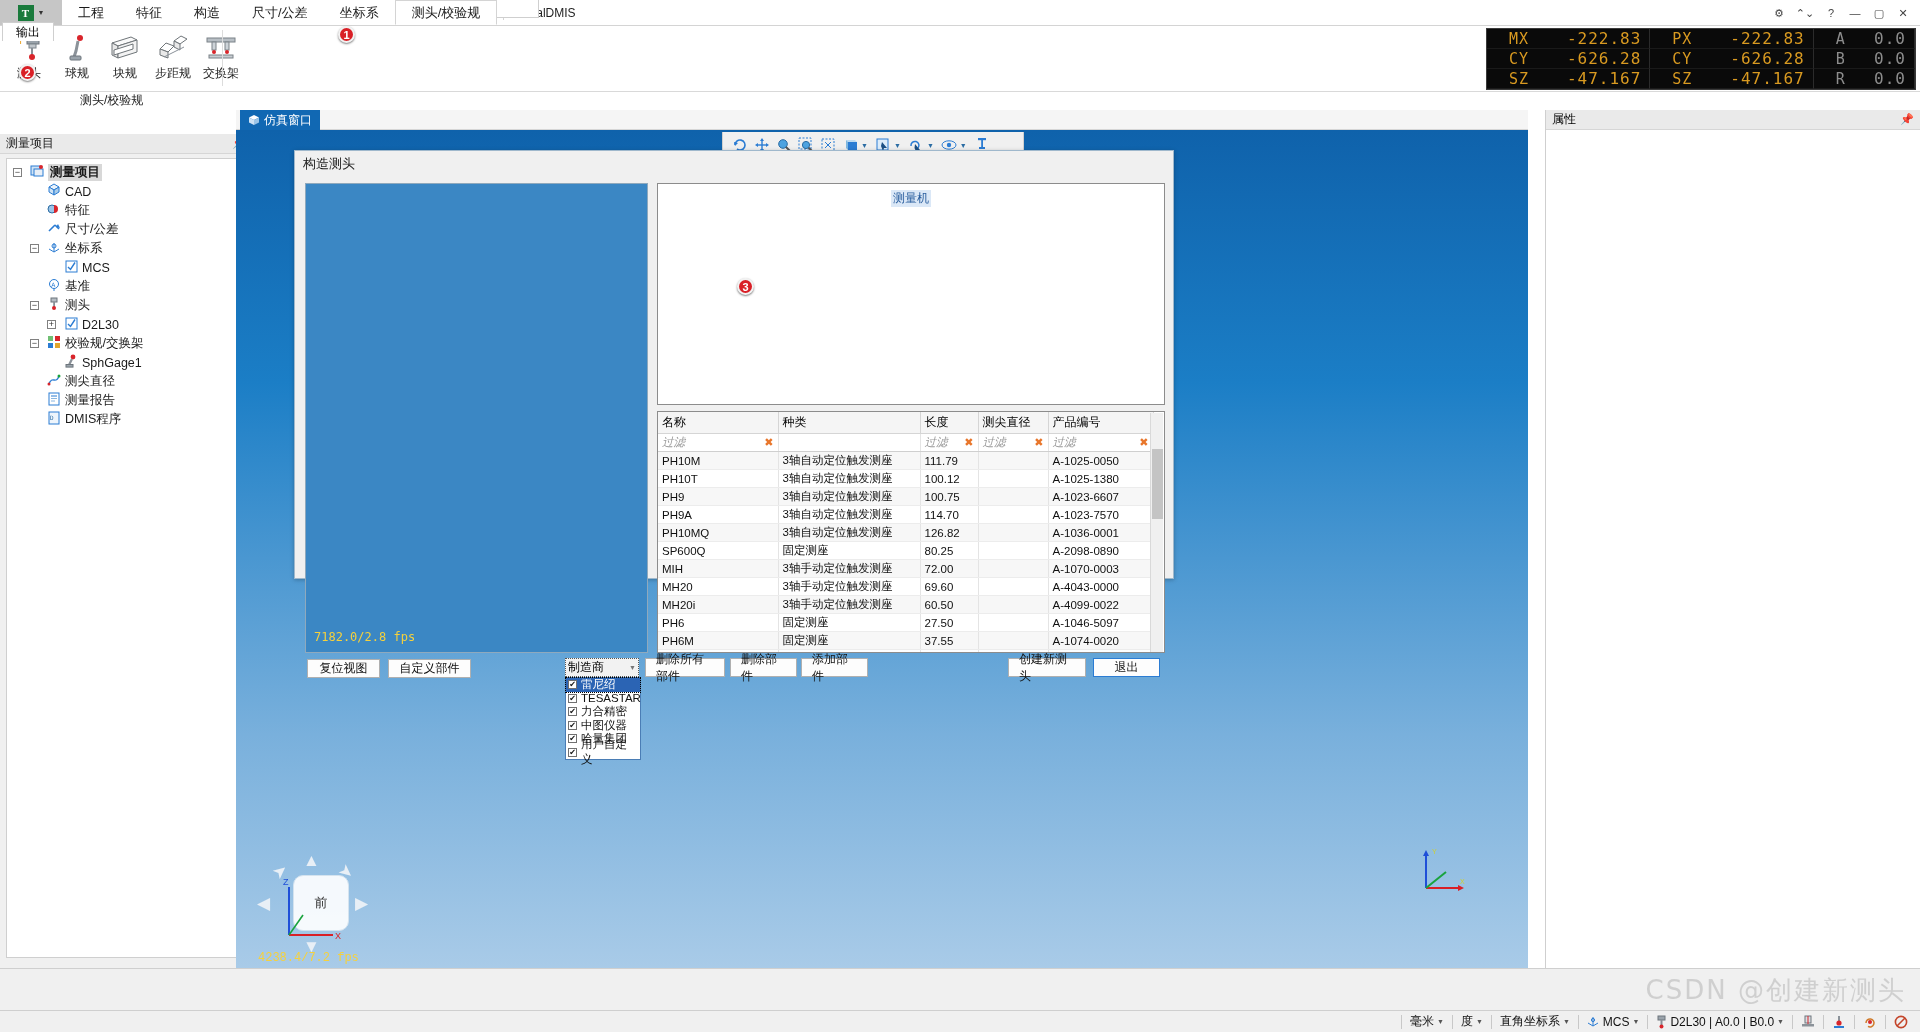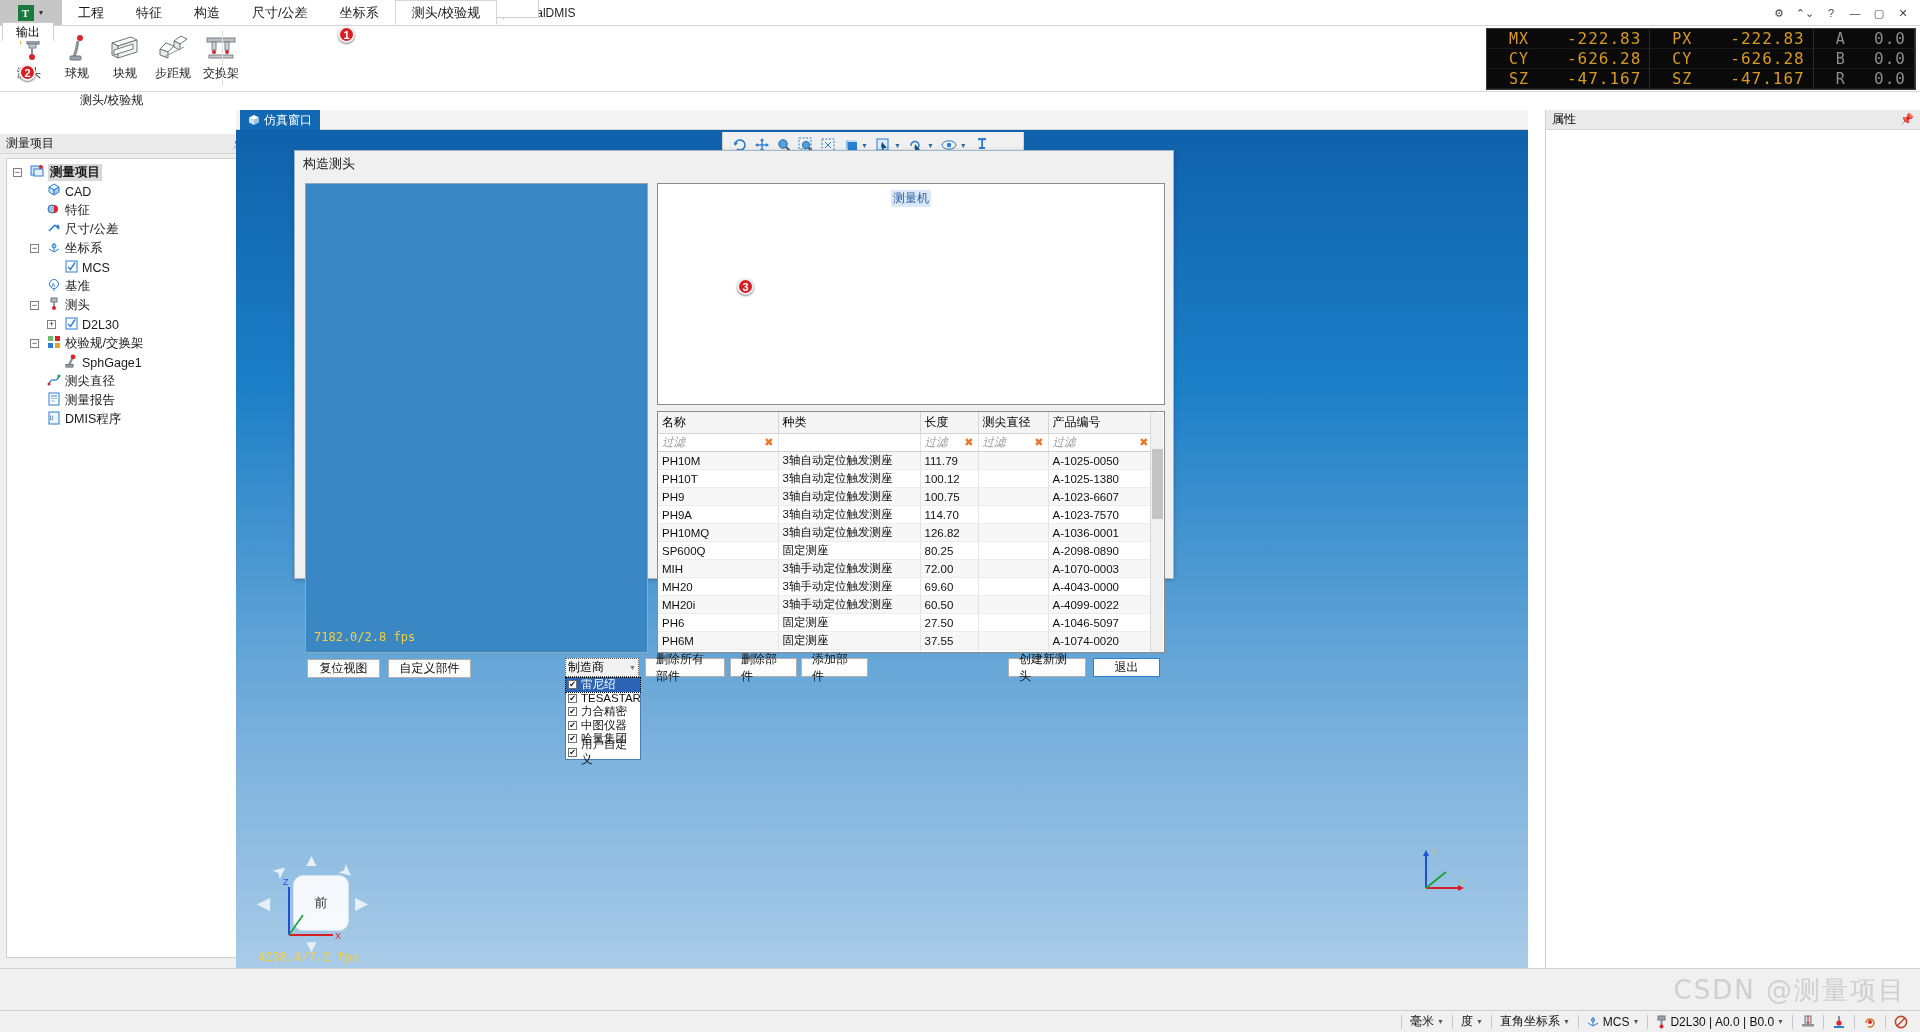--- a/index.html
+++ b/index.html
@@ -976,15 +976,15 @@
     </div>
     <div class="sb-sep"></div>
     <div class="sb-item">
       <svg width="14" height="14" viewBox="0 0 14 14">
         <circle cx="7" cy="7" r="5.6" fill="none" stroke="#c4452a" stroke-width="1.6"></circle>
         <line x1="3" y1="11" x2="11" y2="3" stroke="#c4452a" stroke-width="1.6"></line>
       </svg>
     </div>
   </div>
 
-  <div class="watermark">CSDN @测量项目</div>
+  <div class="watermark">CSDN @创建新测头</div>
 
 </div>
 
 </body></html>

